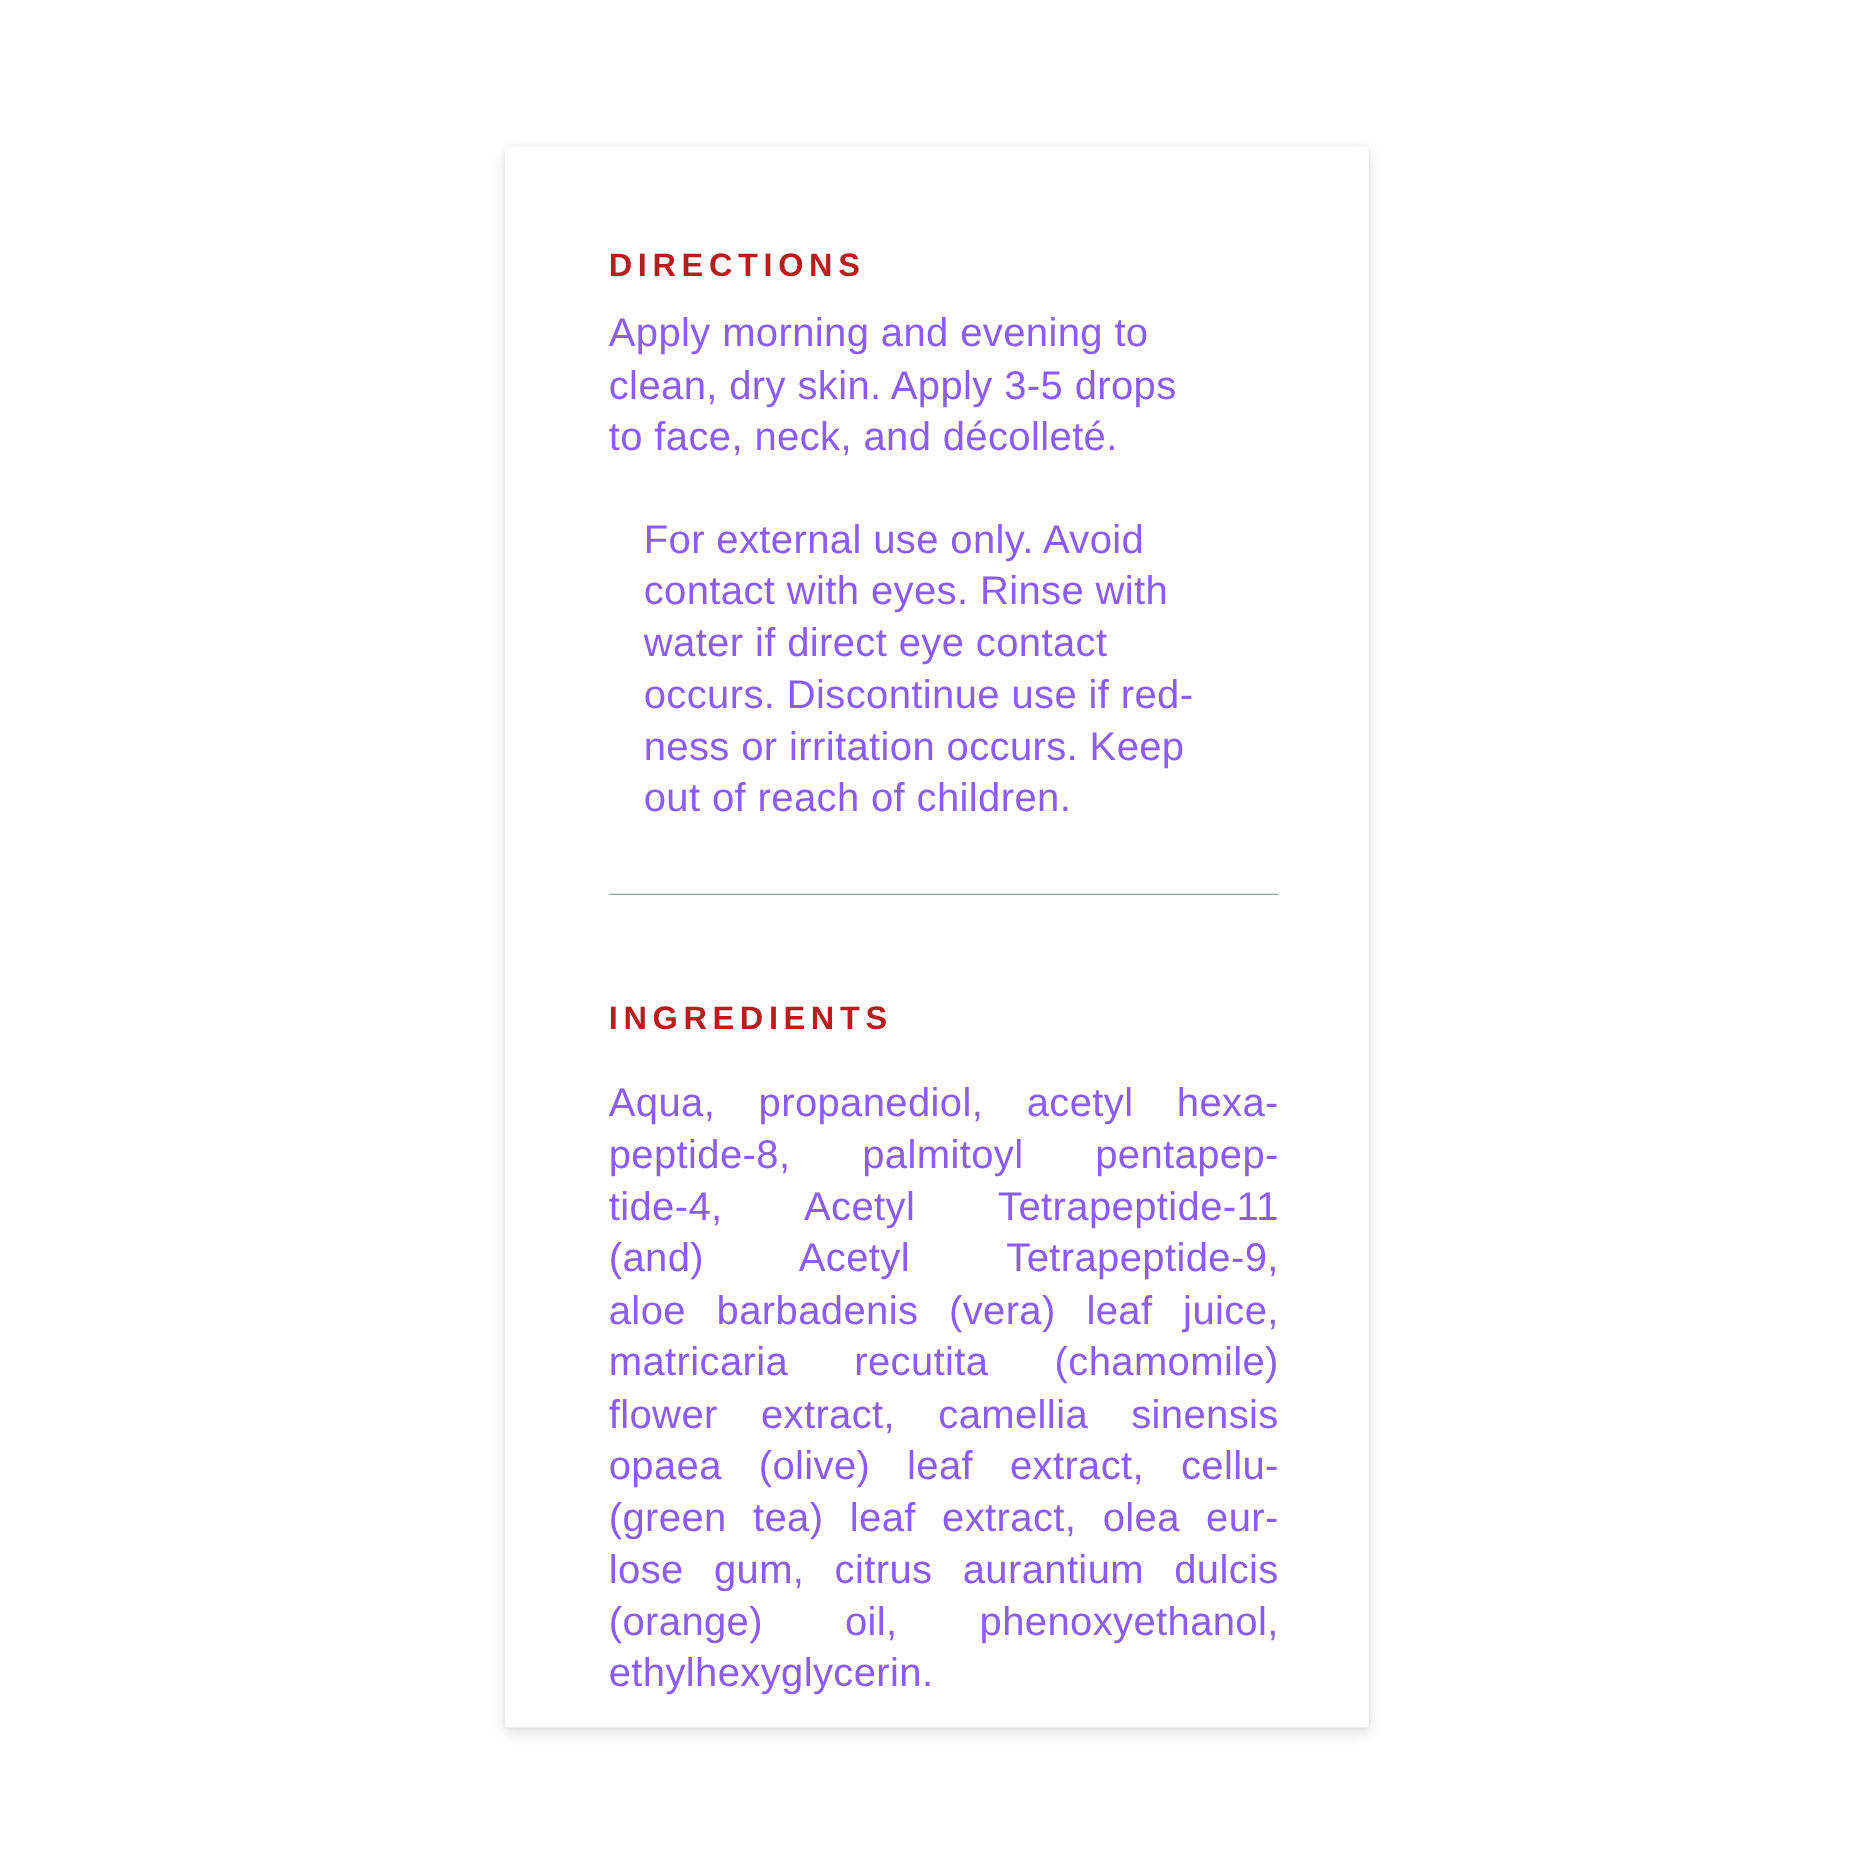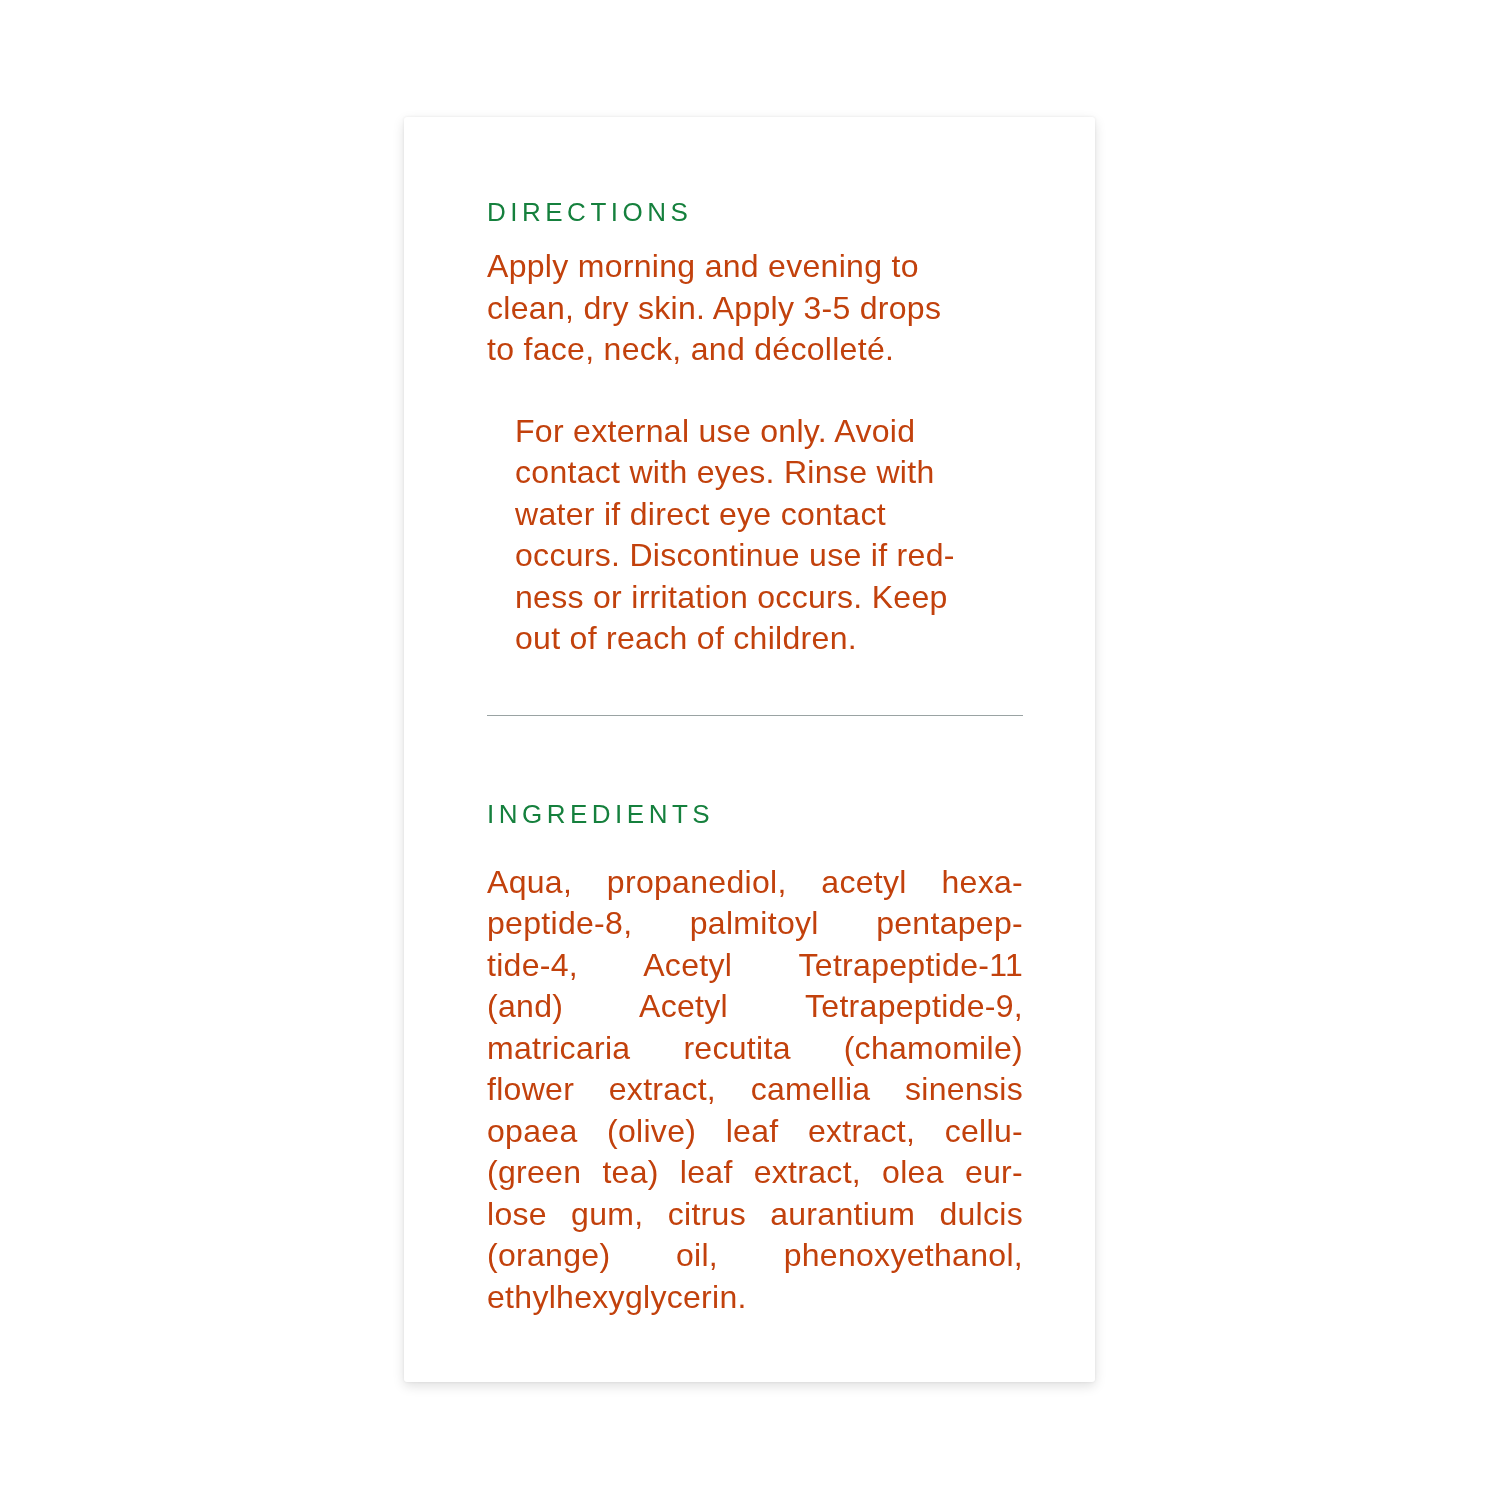--- a/index.html
+++ b/index.html
@@ -23,28 +23,28 @@
     top: 117px;
     width: 691px;
     height: 1265px;
     background: #ffffff;
     border-radius: 3px;
     box-shadow: 0 4px 12px rgba(0,0,0,0.13), 0 0 3px rgba(0,0,0,0.07);
     box-sizing: border-box;
     padding: 81px 72px 40px 83px;
   }
   .section-heading {
-    color: #15803d;
+    color: #b91c1c;
     font-size: 26px;
     line-height: 28px;
-    font-weight: normal;
+    font-weight: bold;
     letter-spacing: 4.5px;
   }
   .body-text {
-    color: #c2410c;
+    color: #8b5cf6;
     font-size: 32px;
     line-height: 41.5px;
     letter-spacing: 0.3px;
   }
   .para-1 { margin-top: 20px; }
   .para-2 { margin-top: 40px; margin-left: 28px; }
   .line { white-space: nowrap; }
   .ing-block { margin-top: 34px; }
   .ing-block .jline {
     white-space: normal;
@@ -84,20 +84,21 @@
 
     <hr class="divider">
 
     <div class="section-heading ingredients-heading">INGREDIENTS</div>
 
     <div class="body-text ing-block">
       <div class="jline">Aqua, propanediol, acetyl hexa-</div>
       <div class="jline">peptide-8, palmitoyl pentapep-</div>
       <div class="jline">tide-4, Acetyl Tetrapeptide-11</div>
       <div class="jline">(and) Acetyl Tetrapeptide-9,</div>
+      <div class="jline">aloe barbadenis (vera) leaf juice,</div>
       <div class="jline">matricaria recutita (chamomile)</div>
       <div class="jline">flower extract, camellia sinensis</div>
       <div class="jline">opaea (olive) leaf extract, cellu-</div>
       <div class="jline">(green tea) leaf extract, olea eur-</div>
       <div class="jline">lose gum, citrus aurantium dulcis</div>
       <div class="jline">(orange) oil, phenoxyethanol,</div>
       <div class="line">ethylhexyglycerin.</div>
     </div>
 
   </div>

